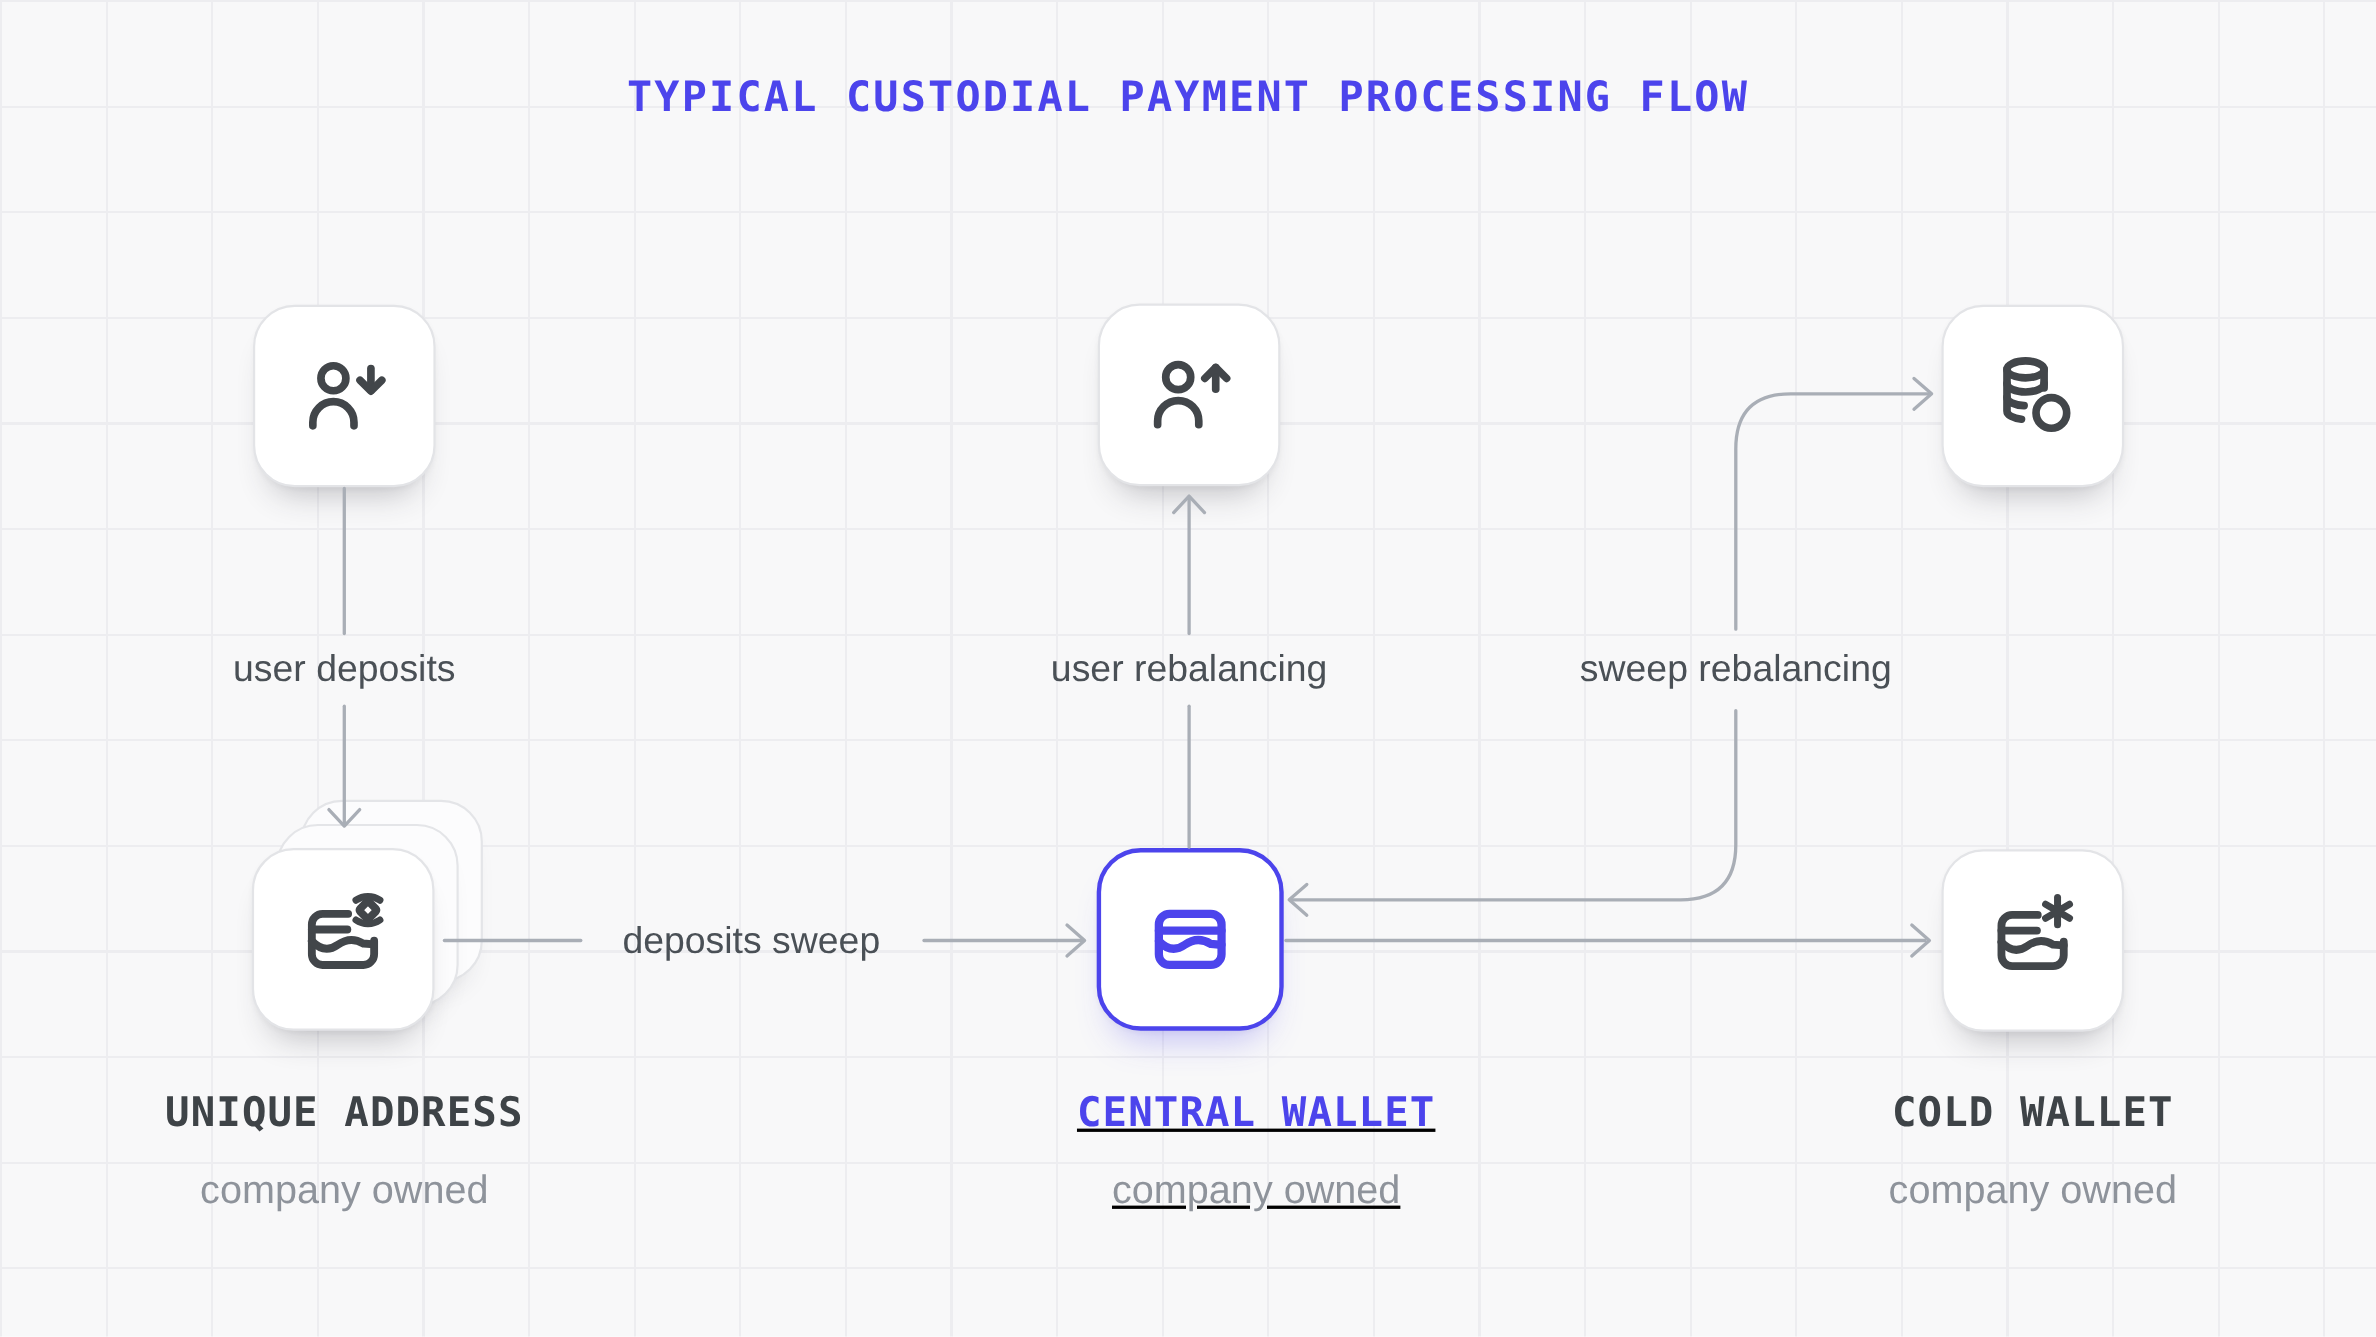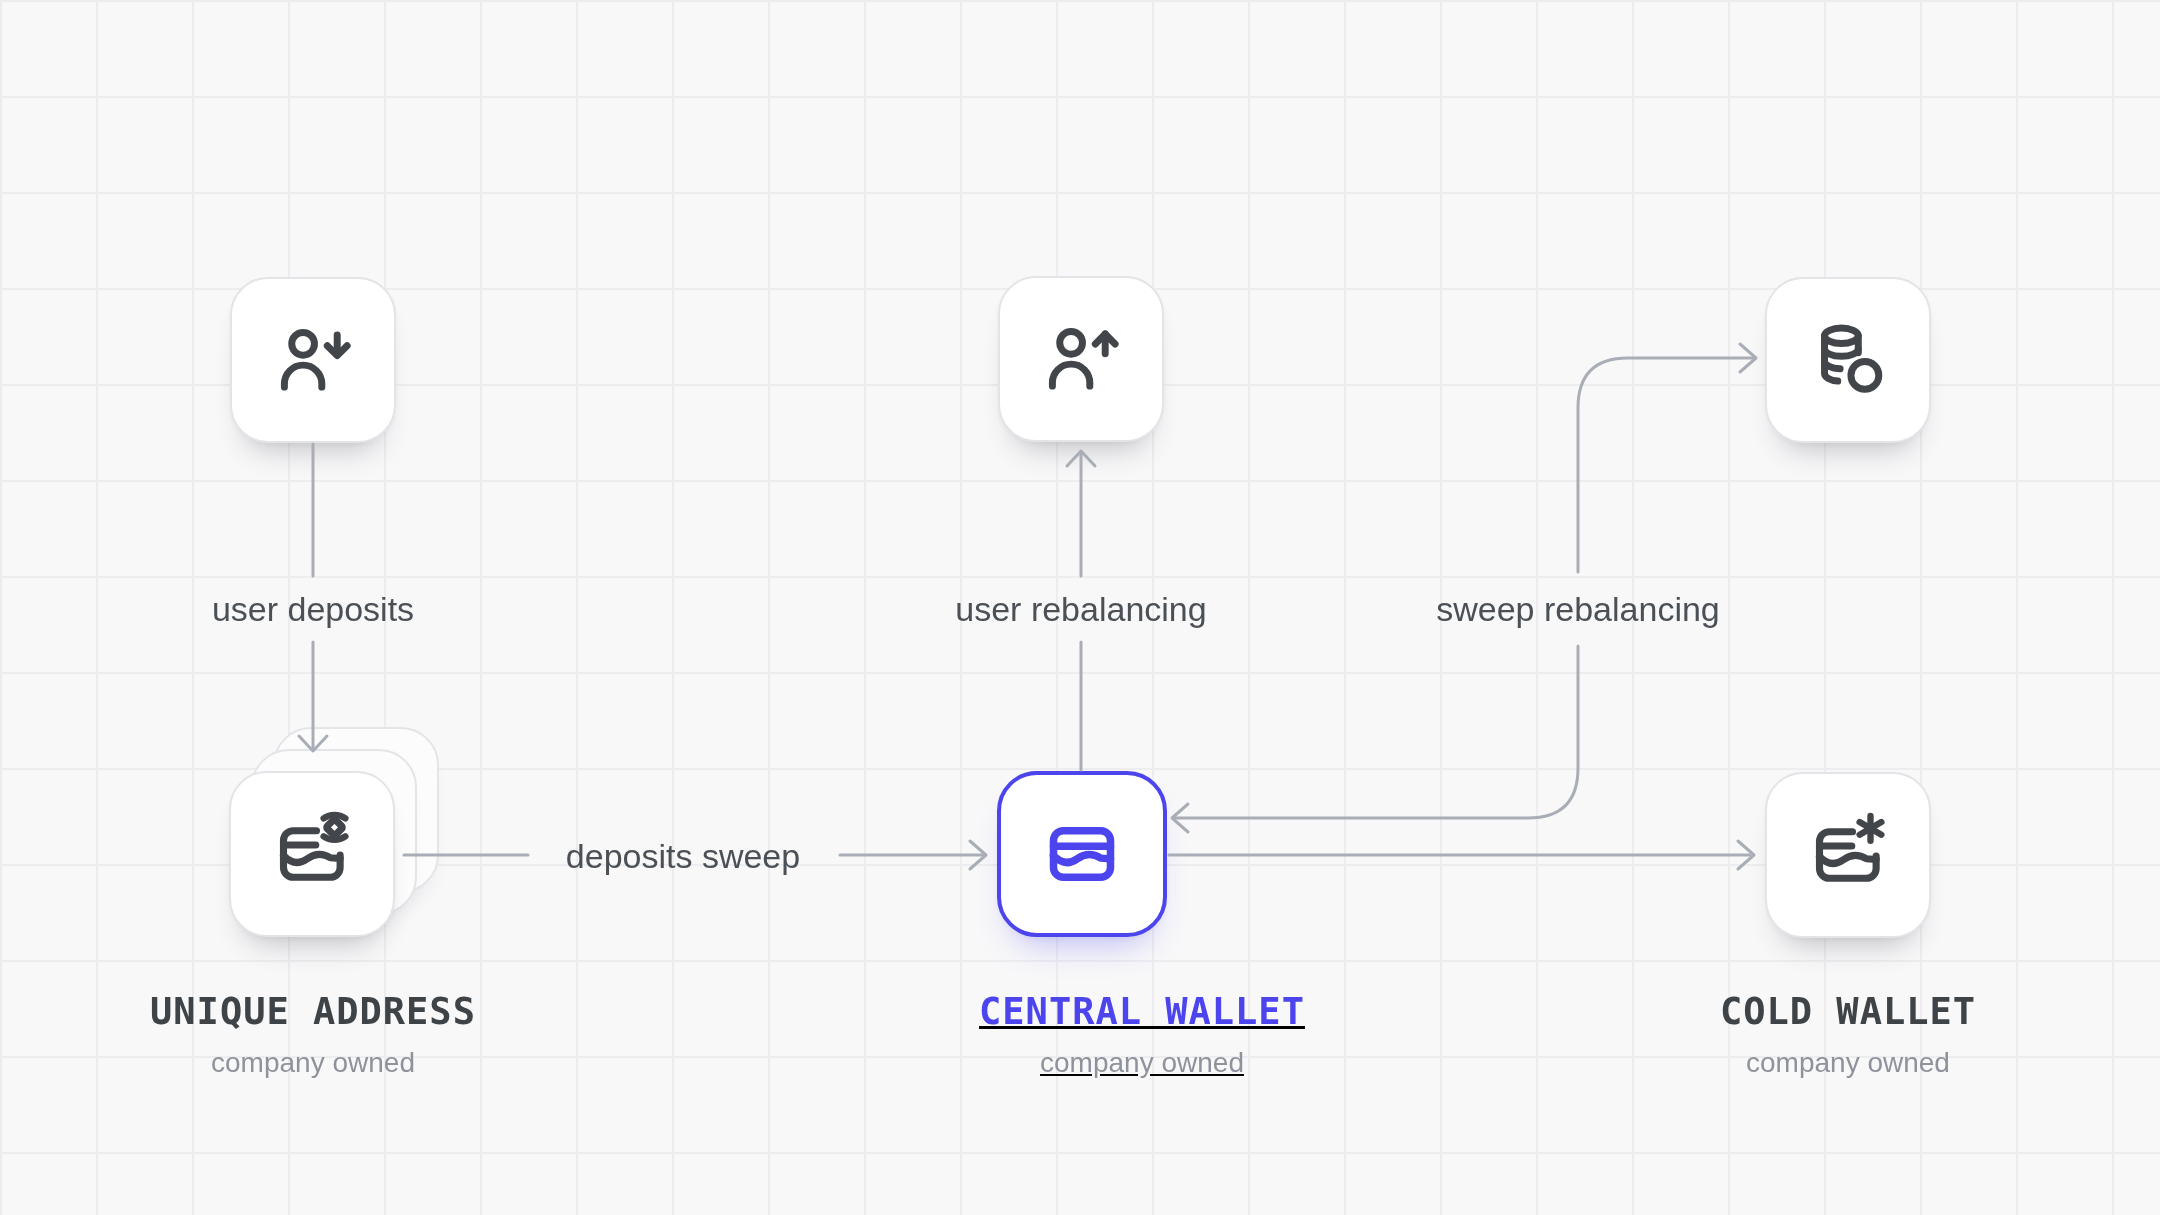--- a/index.html
+++ b/index.html
@@ -38,28 +38,29 @@
     font-size:34px;color:#4A5056;white-space:nowrap;z-index:5;
   }
   .node-caption{
     position:absolute;transform:translateX(-50%);text-align:center;z-index:3;white-space:nowrap;
   }
   .node-caption .caption-title{
     font-family:"DejaVu Sans Mono","Liberation Mono",monospace;
     font-weight:bold;font-size:37px;letter-spacing:1px;color:#3E4347;
   }
   .node-caption .caption-title.accent{color:#4C44EC;}
-  .node-caption .caption-sub{font-size:28px;color:#8E939B;margin-top:14px;}
+  .node-caption .caption-sub{font-size:36px;color:#8E939B;margin-top:28px;}
   .icon-svg{display:block;}
 </style>
 </head>
 <body>
 
 <div class="stage">
 
+  <div class="diagram-title">TYPICAL CUSTODIAL PAYMENT PROCESSING FLOW</div>
 
   <svg class="edges" width="2160" height="1215" viewBox="0 0 2160 1215" fill="none" stroke="#A9AEB6" stroke-width="3" stroke-linecap="round" stroke-linejoin="round">
     <g>
       <path d="M313 444 V576"></path>
       <path d="M313 642 V750"></path>
       <path d="M299 736 L313 751 L327 736"></path>
     </g>
     <g>
       <path d="M404 855 H528"></path>
       <path d="M840 855 H984"></path>

